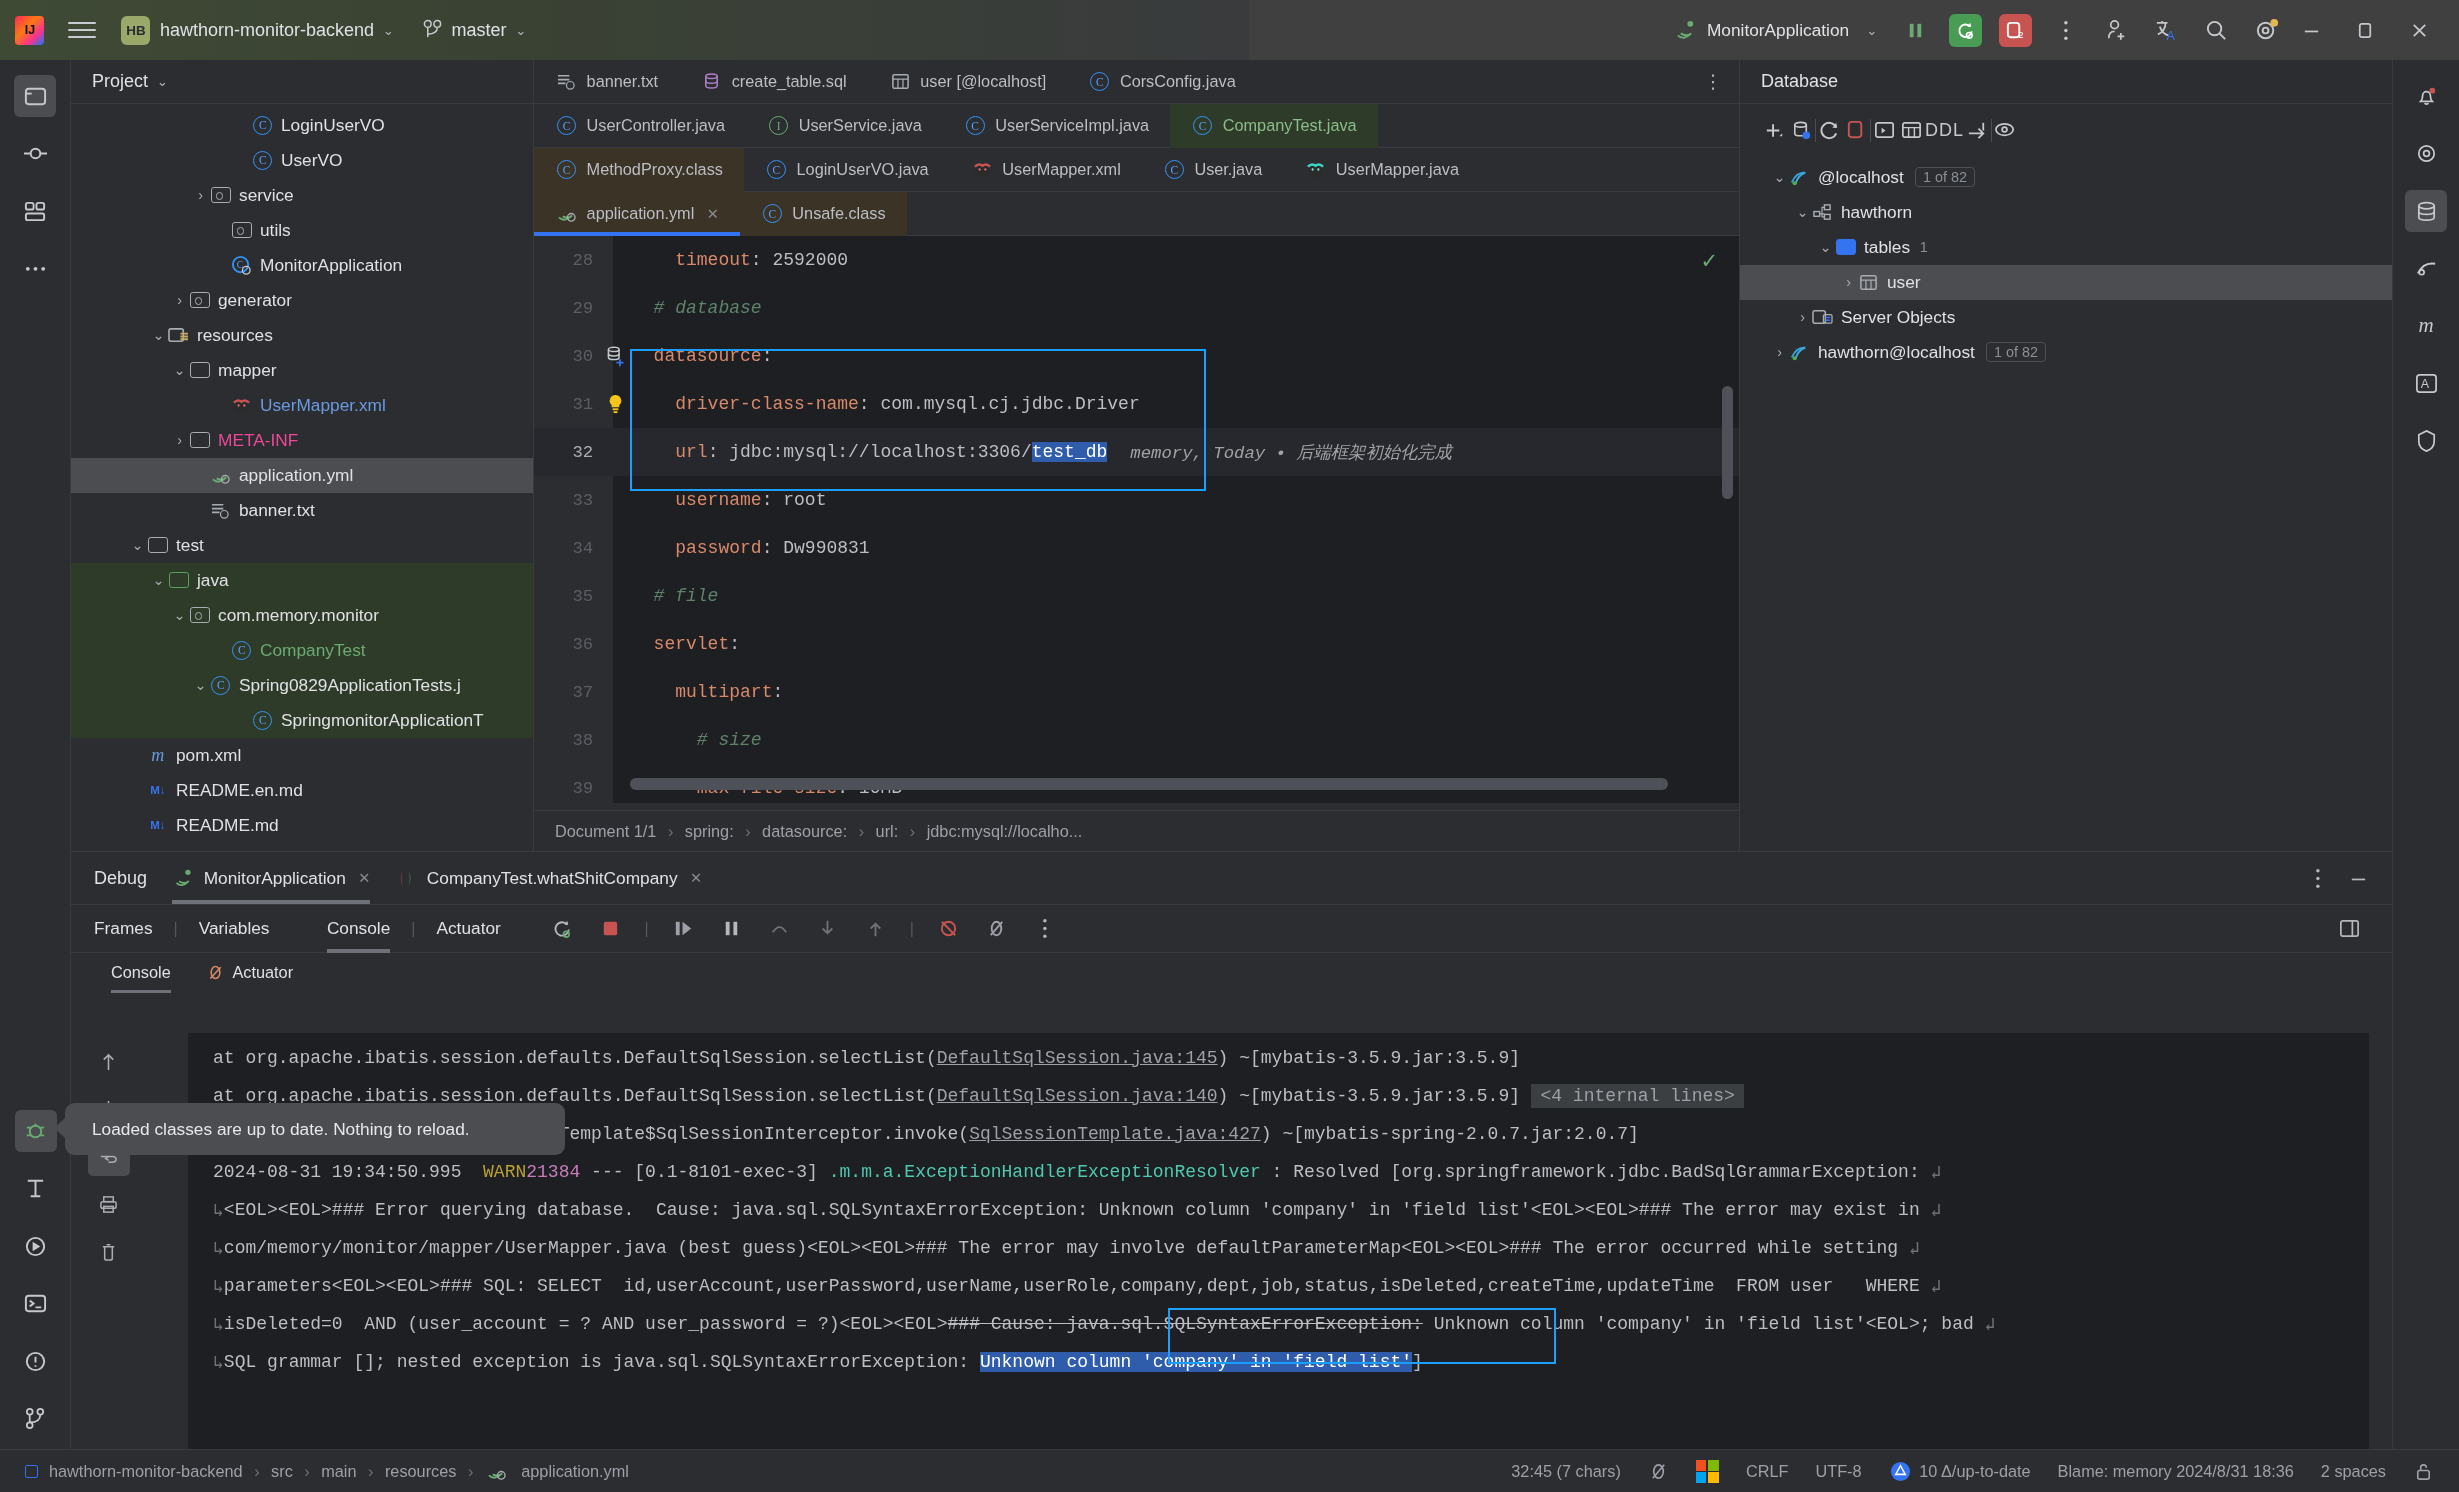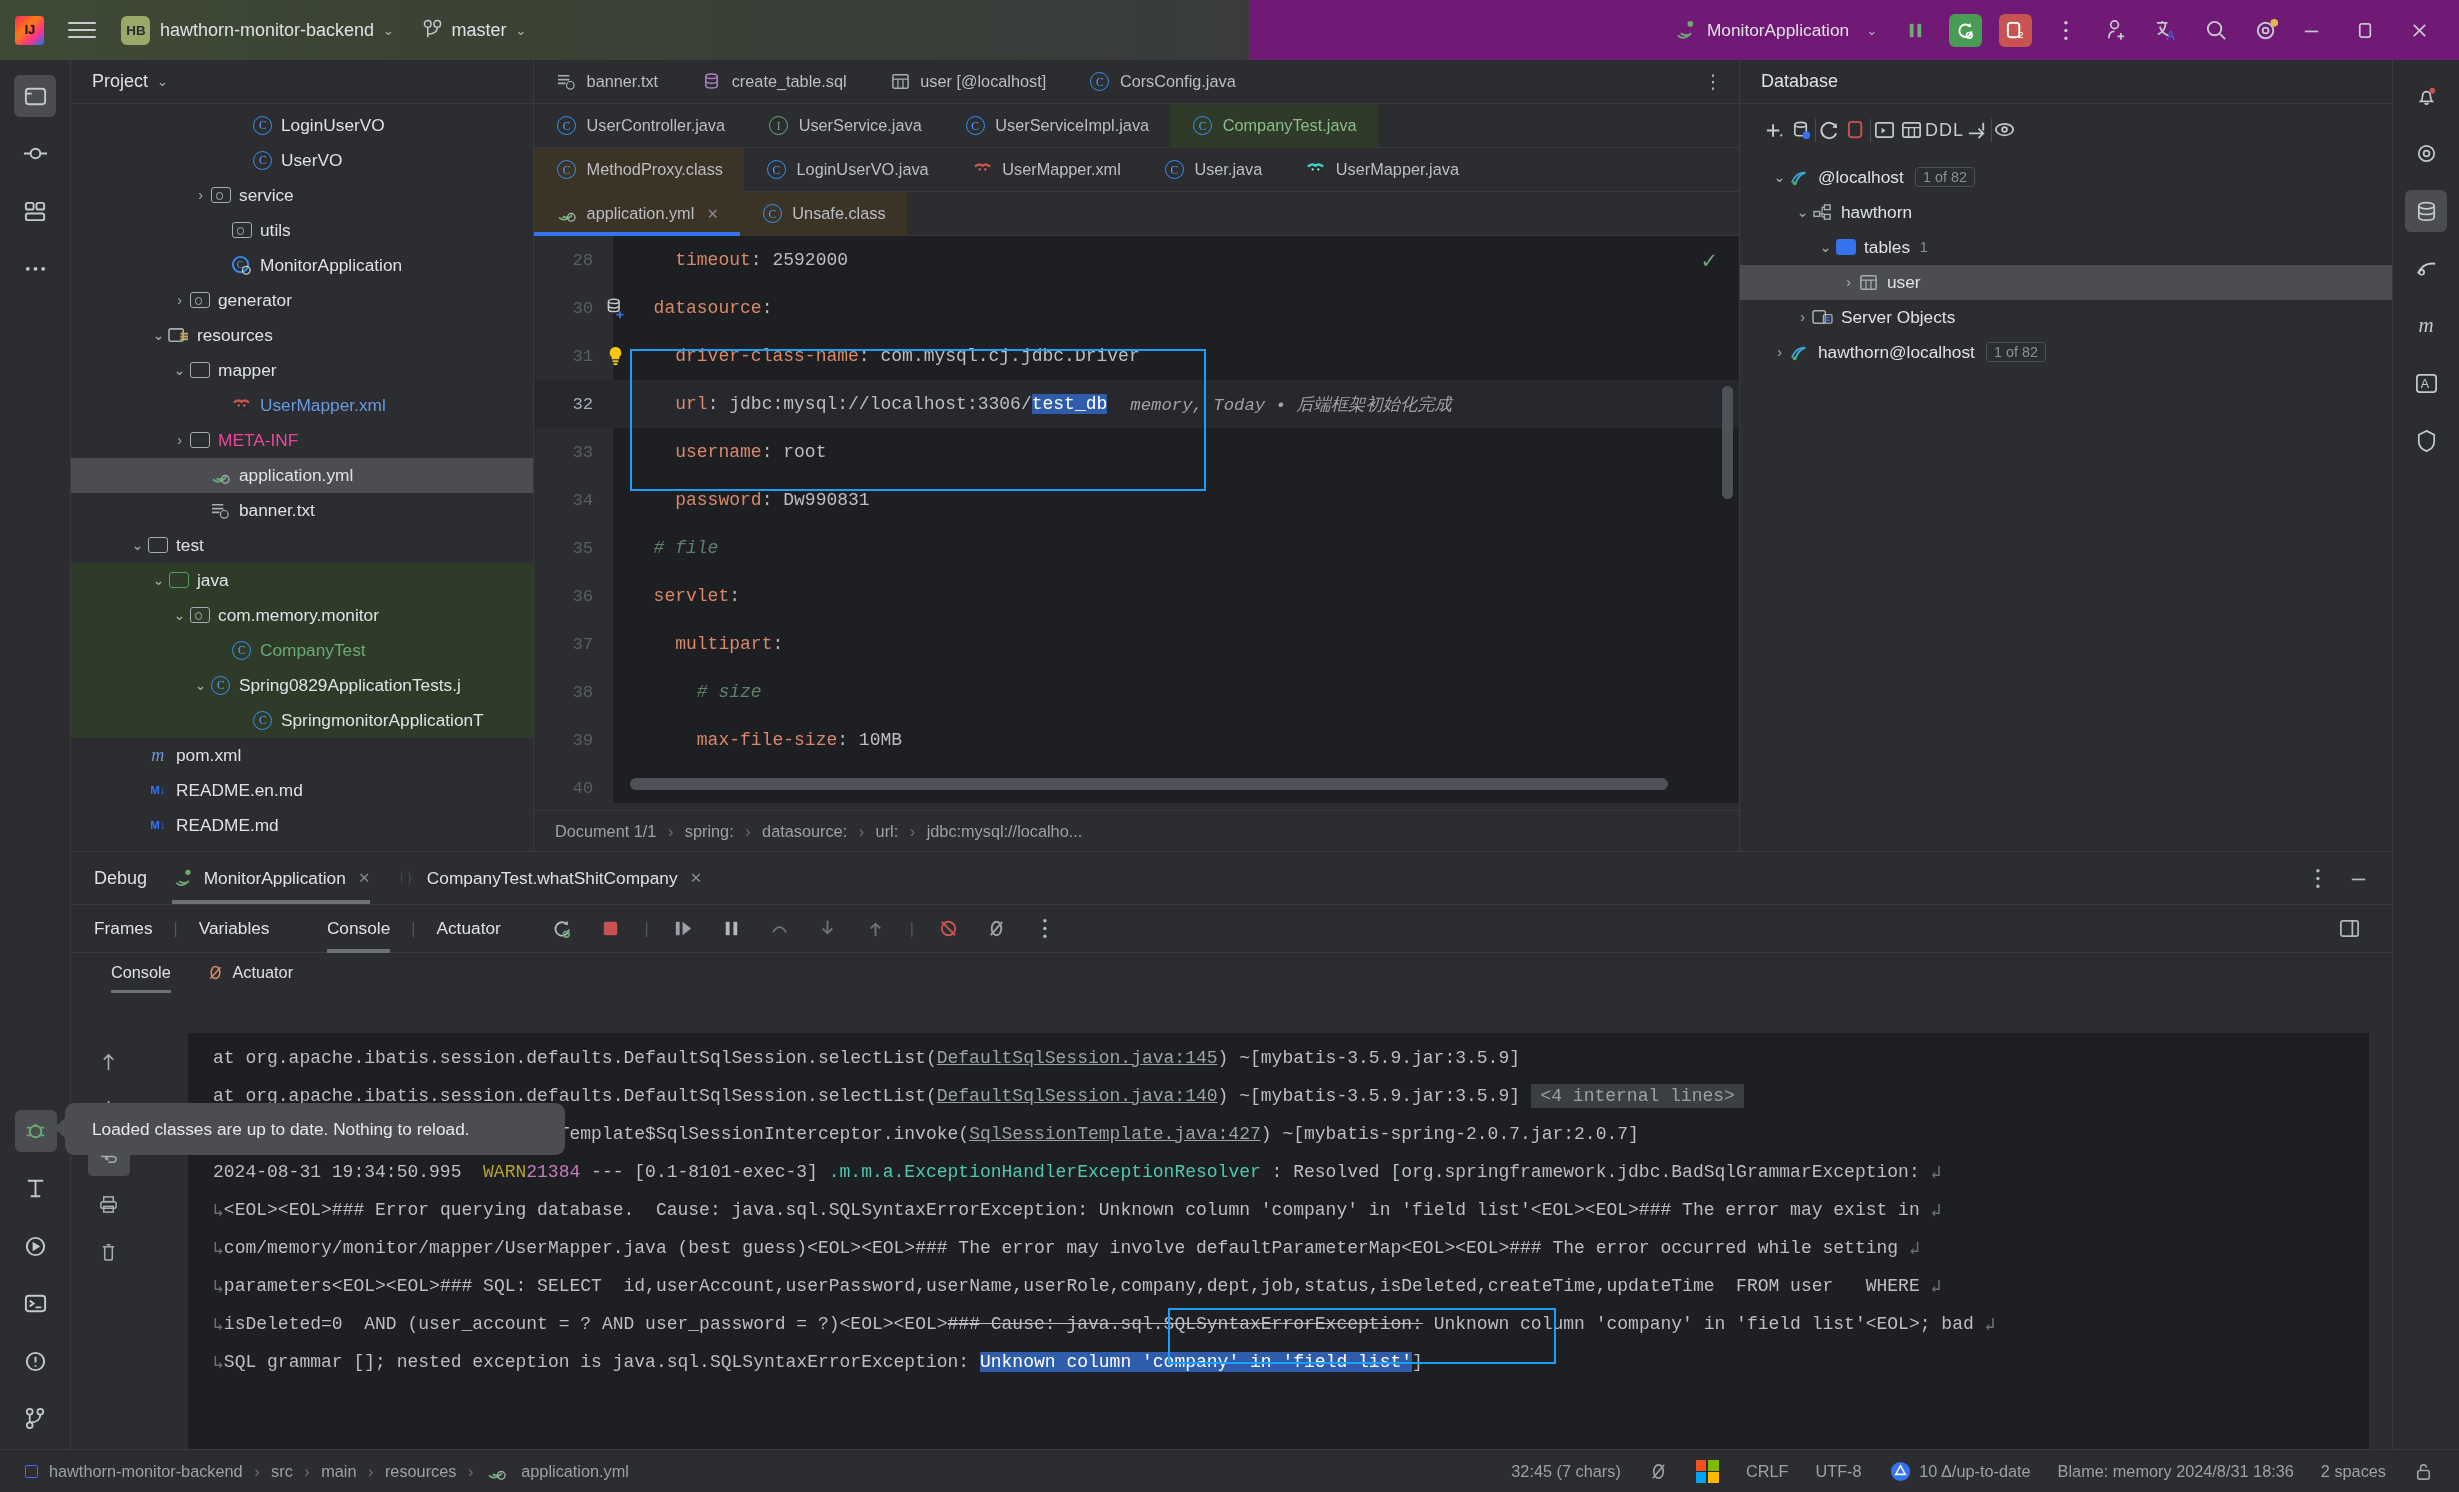--- a/index.html
+++ b/index.html
@@ -8,21 +8,21 @@
     background: #2b2d30;
     font-family: "Liberation Sans", sans-serif;
     color: #dfe1e5;
     overflow: hidden;
   }
   .app { position: relative; width: 2459px; height: 1493px; }
 
   
   .titlebar {
     position: absolute; left: 0; top: 0; width: 2459px; height: 60px;
-    background: #701a75;
+    background: #404040;
     display: flex; align-items: center;
   }
   .titlebar-bg-left {
     position:absolute; left:0; top:0; width: 1249px; height:60px;
     background: linear-gradient(90deg,#3f4a35 0%, #3a4233 40%, #393b3d 100%);
   }
   .tb-inner { position: relative; display:flex; align-items:center; width:100%; height:60px; }
   .ij-logo {
     width: 29px; height: 29px; margin-left: 15.4px; border-radius: 3.8px;
     background: linear-gradient(135deg,#fe2857 0%, #f97a12 40%, #ff318c 70%, #087cfa 100%);
@@ -769,20 +769,25 @@
 
     <div class="code-wrap">
       <div class="gutter"></div>
       <div class="code-lines" id="code-lines">
           <div class="cline">
             <span class="lnum">28</span>
             <span class="gutter-icon"></span>
             <span class="ctext">    <span class="c-key">timeout</span>:<span class="c-val"> 2592000</span></span>
           </div>
           <div class="cline">
+            <span class="lnum">29</span>
+            <span class="gutter-icon"></span>
+            <span class="ctext">  <span class="c-com"># database</span></span>
+          </div>
+          <div class="cline">
             <span class="lnum">30</span>
             <span class="gutter-icon">
               <span class="ticon" style="margin: 0px;">
                 <svg width="25" height="25" viewBox="0 0 26 26">
                   <ellipse cx="11" cy="5" rx="6" ry="2.4" fill="none" stroke="#c5c8cd" stroke-width="1.7"></ellipse>
                   <path d="M5 5 v9 q0 2.4 6 2.4 q6 0 6 -2.4 V5" fill="none" stroke="#c5c8cd" stroke-width="1.7"></path>
                   <path d="M5 10 q0 2.4 6 2.4 q6 0 6 -2.4" fill="none" stroke="#c5c8cd" stroke-width="1.7"></path>
                   <path d="M14 20 h8 M18 16 v8" stroke="#3574f0" stroke-width="2"></path>
                 </svg>
               </span>

